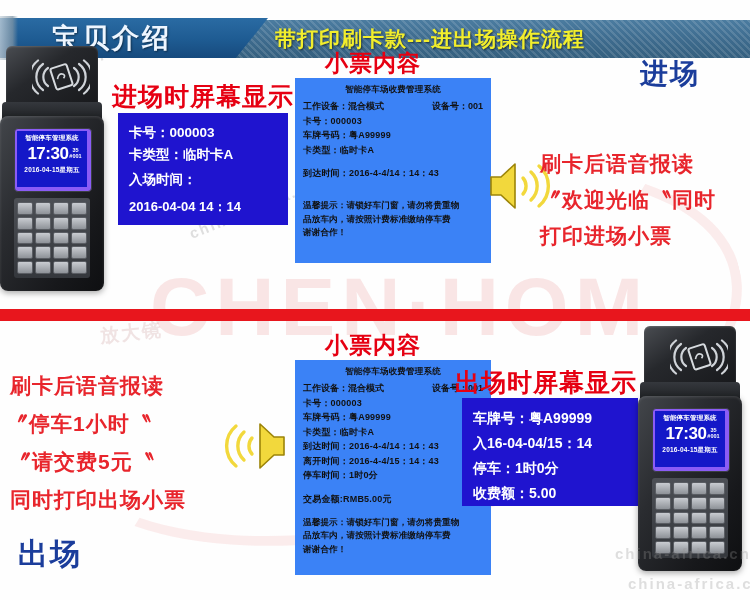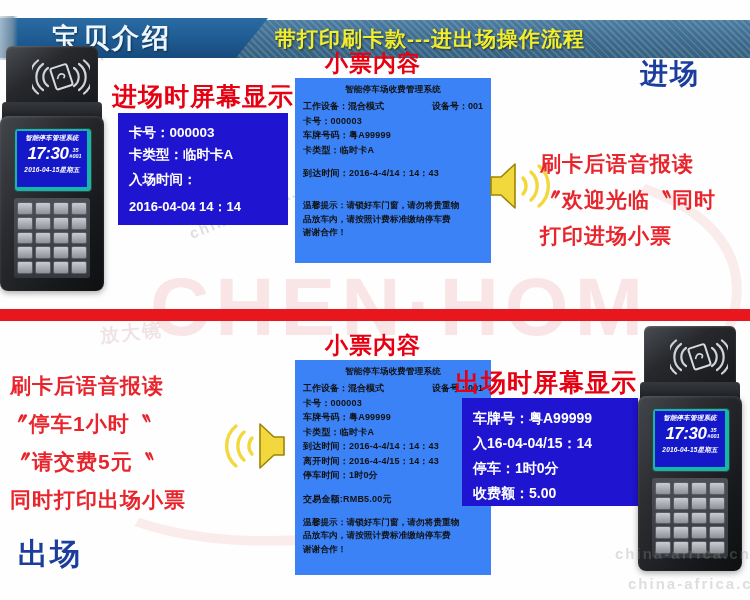--- a/index.html
+++ b/index.html
@@ -76,21 +76,21 @@
     position:absolute;left:4px;top:56px;width:100px;height:20px;border-radius:4px;
     background:linear-gradient(to bottom,#35383d,#1b1d20);
   }
   .dev-body{
     position:absolute;left:2px;top:70px;width:104px;height:175px;border-radius:8px;
     background:linear-gradient(120deg,#43464b,#2a2c30 35%,#17181b 75%,#0e0f11);
     box-shadow:inset 0 1px 3px rgba(255,255,255,.14),0 2px 6px rgba(0,0,0,.35);
   }
   .dev-screen-frame{
     position:absolute;left:16px;top:82px;width:76px;height:62px;border-radius:4px;
-    background:#14b8a6;border:1px solid #3c3f44;font-style:italic;
+    background:#8b5cf6;border:1px solid #3c3f44;
   }
   .dev-screen{
     position:absolute;left:2px;top:2px;width:70px;height:56px;background:#1418c8;
     overflow:hidden;
   }
   .scr-title{
     color:#fff;font-size:6.5px;font-weight:700;text-align:center;margin-top:3px;
     letter-spacing:.2px;
   }
   .scr-time{

